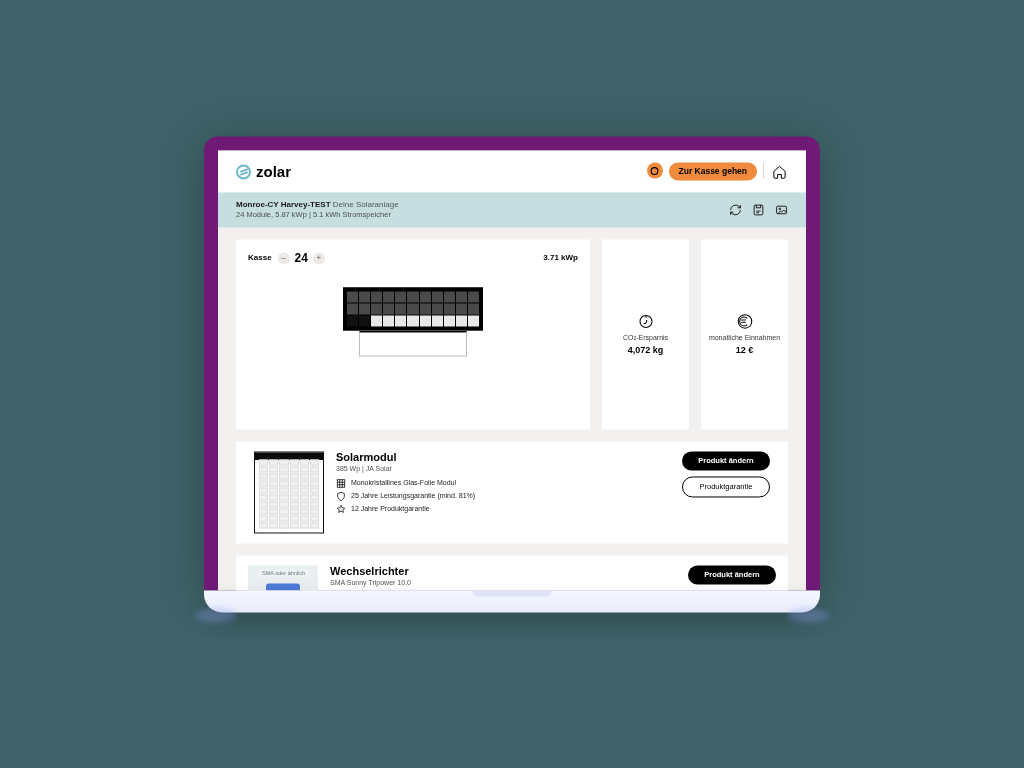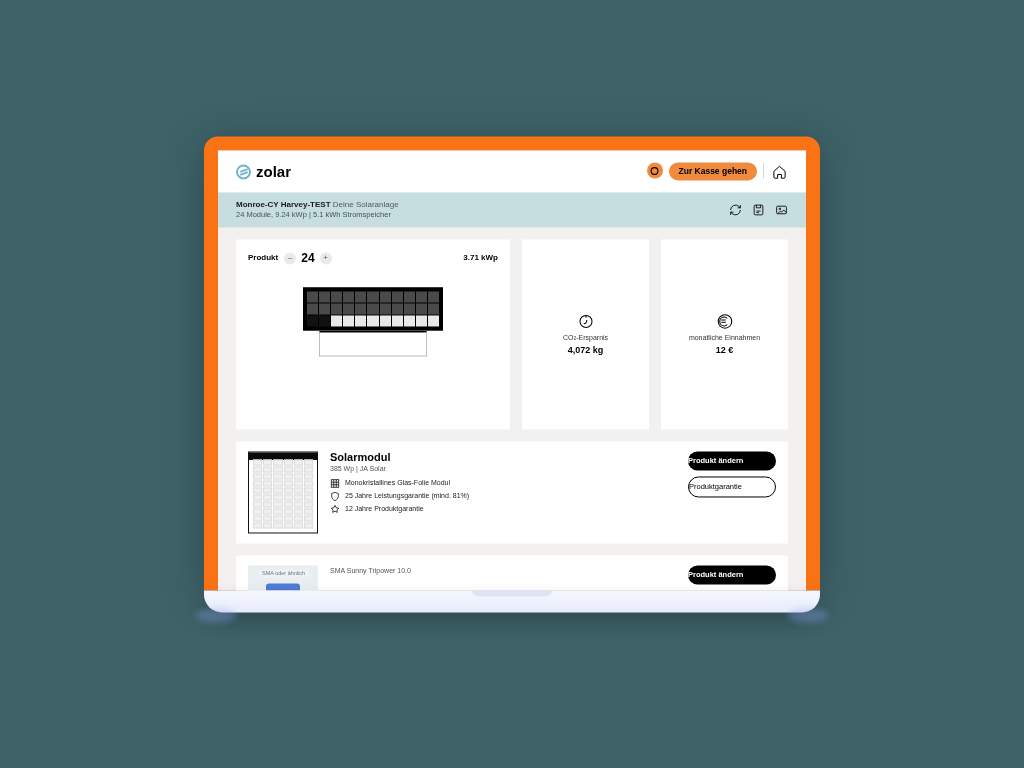--- a/index.html
+++ b/index.html
@@ -12,21 +12,21 @@
     position: relative;
   }
   .laptop {
     position: absolute;
     left: 50%;
     top: 50%;
     transform: translate(-50%, -52%);
     width: 616px;
   }
   .screen-bezel {
-    background: #f97316;
+    background: #701a75;
     border-radius: 14px 14px 0 0;
     padding: 14px 14px 0 14px;
     box-shadow: 0 6px 40px rgba(0,0,0,0.25);
   }
   .screen {
     background: #f2f1ef;
     height: 440px;
     overflow: hidden;
     position: relative;
   }
@@ -104,39 +104,39 @@
   .step-btn{width:12px;height:12px;border-radius:50%;background:#ece9e6;display:flex;align-items:center;justify-content:center;font-size:8px;color:#555;cursor:pointer}
   .step-val{font-weight:700;font-size:12px}
   .kwp{font-size:8px;font-weight:600}
   .panel-illus{margin:22px auto 0;width:140px}
   .panel-grid{display:grid;grid-template-columns:repeat(11,1fr);gap:1px;background:#000;padding:2px;border:2px solid #000}
   .cell{aspect-ratio:1/1;background:#4a4a4a}
   .cell.dark{background:#111}
   .cell.light{background:#e9e9e9}
   .panel-base{height:26px;border:1px solid #bdbdbd;border-top:2px solid #000;margin:0 16px;background:#fff}
 
-  .stats{display:grid;grid-template-columns:1fr 1fr;gap:12px;width:266px}
+  .stats{display:grid;grid-template-columns:1fr 1fr;gap:12px;width:186px}
   .stat{background:#fff;display:flex;flex-direction:column;align-items:center;justify-content:center;gap:4px;padding:14px 6px}
   .stat .ic{width:18px;height:18px}
   .stat-label{font-size:7px;color:#333;text-align:center}
   .stat-val{font-size:9px;font-weight:800}
   .sub2{font-size:5px}
 
   
-  .product{background:#fff;display:flex;gap:12px;padding:10px 12px;align-items:flex-start}
+  .product{background:#fff;display:flex;gap:12px;padding:10px 18px;align-items:flex-start}
   .prod-img{width:70px;height:82px;background:linear-gradient(180deg,#0a0a0a 0 10%,#fff 10%);border:1px solid #111;position:relative;overflow:hidden}
   .prod-img .pgrid{position:absolute;inset:7px 4px 4px;display:grid;grid-template-columns:repeat(6,1fr);gap:1px}
   .prod-img .pgrid div{background:#f0f0f0;border:0.5px solid #dcdcdc}
   .prod-mid{flex:1}
   .prod-title{font-weight:800;font-size:11px}
   .prod-sub{font-size:7px;color:#555;margin:2px 0 6px}
   .feat{display:flex;align-items:center;gap:5px;font-size:7px;color:#222;margin:3px 0}
   .feat .fi{width:10px;height:10px;flex-shrink:0}
   .prod-actions{display:flex;flex-direction:column;gap:6px;width:88px}
-  .btn-pill{font-size:7.5px;padding:5px 0;border-radius:20px;cursor:pointer}
+  .btn-pill{font-size:7.5px;padding:5px 0;border-radius:20px;text-align:center;cursor:pointer}
   .btn-dark{background:#000;color:#fff;font-weight:600}
   .btn-outline{background:#fff;border:1px solid #000;color:#000}
 
   .product2{background:#fff;display:flex;gap:12px;padding:10px 12px 0;align-items:flex-start;height:52px;overflow:hidden}
   .wr-img{width:70px;height:60px;background:#e9eef0;position:relative;overflow:hidden}
   .wr-tag{position:absolute;top:4px;left:10px;font-size:5.5px;background:#eef2f4;padding:1px 4px;border-radius:3px;color:#6b7b85}
   .wr-box{position:absolute;left:18px;top:18px;width:34px;height:34px;background:#4f7bd8;border-radius:3px}
 </style>
 </head>
 <body>
@@ -165,21 +165,21 @@
           </span>
         </div>
       </div>
 
       <div class="banner">
         <div class="banner-left">
           <div class="banner-title">
             <span>Monroe-CY Harvey-TEST</span>
             <span class="sub">Deine Solaranlage</span>
           </div>
-          <div class="banner-meta">24 Module, 9.24 kWp | 5.1 kWh Stromspeicher</div>
+          <div class="banner-meta">24 Module, 5.87 kWp | 5.1 kWh Stromspeicher</div>
         </div>
         <div class="banner-icons">
           <span class="ic">
             <svg viewBox="0 0 24 24" width="13" height="13" fill="none" stroke="#000" stroke-width="1.6">
                 <path d="M3 12a9 9 0 0 1 15-6.7L21 8M21 3v5h-5M21 12a9 9 0 0 1-15 6.7L3 16M3 21v-5h5"></path>
               </svg>
           </span>
           <span class="ic">
             <svg viewBox="0 0 24 24" width="13" height="13" fill="none" stroke="#000" stroke-width="1.6">
                 <rect x="4" y="3" width="16" height="18" rx="2"></rect>
@@ -195,21 +195,21 @@
           </span>
         </div>
       </div>
 
       <div class="content">
         <div class="row1">
 
           <div class="module-card">
             <div class="module-top">
               <span style="display:flex;align-items:center">
-                <span class="module-label">Produkt</span>
+                <span class="module-label">Kasse</span>
                 <span class="stepper">
                   <span class="step-btn">–</span>
                   <span class="step-val">24</span>
                   <span class="step-btn">+</span>
                 </span>
               </span>
               <span class="kwp">3.71 kWp</span>
             </div>
             <div class="panel-illus">
               <div class="panel-grid" id="pgrid">
@@ -370,20 +370,21 @@
             <div class="btn-pill btn-outline">Produktgarantie</div>
           </div>
         </div>
 
         <div class="product2">
           <div class="wr-img">
             <span class="wr-tag">SMA oder ähnlich</span>
             <div class="wr-box"></div>
           </div>
           <div class="prod-mid">
+            <div class="prod-title">Wechselrichter</div>
             <div class="prod-sub">SMA Sunny Tripower 10.0</div>
           </div>
           <div class="prod-actions">
             <div class="btn-pill btn-dark">Produkt ändern</div>
           </div>
         </div>
 
       </div>
     </div>
   </div>

